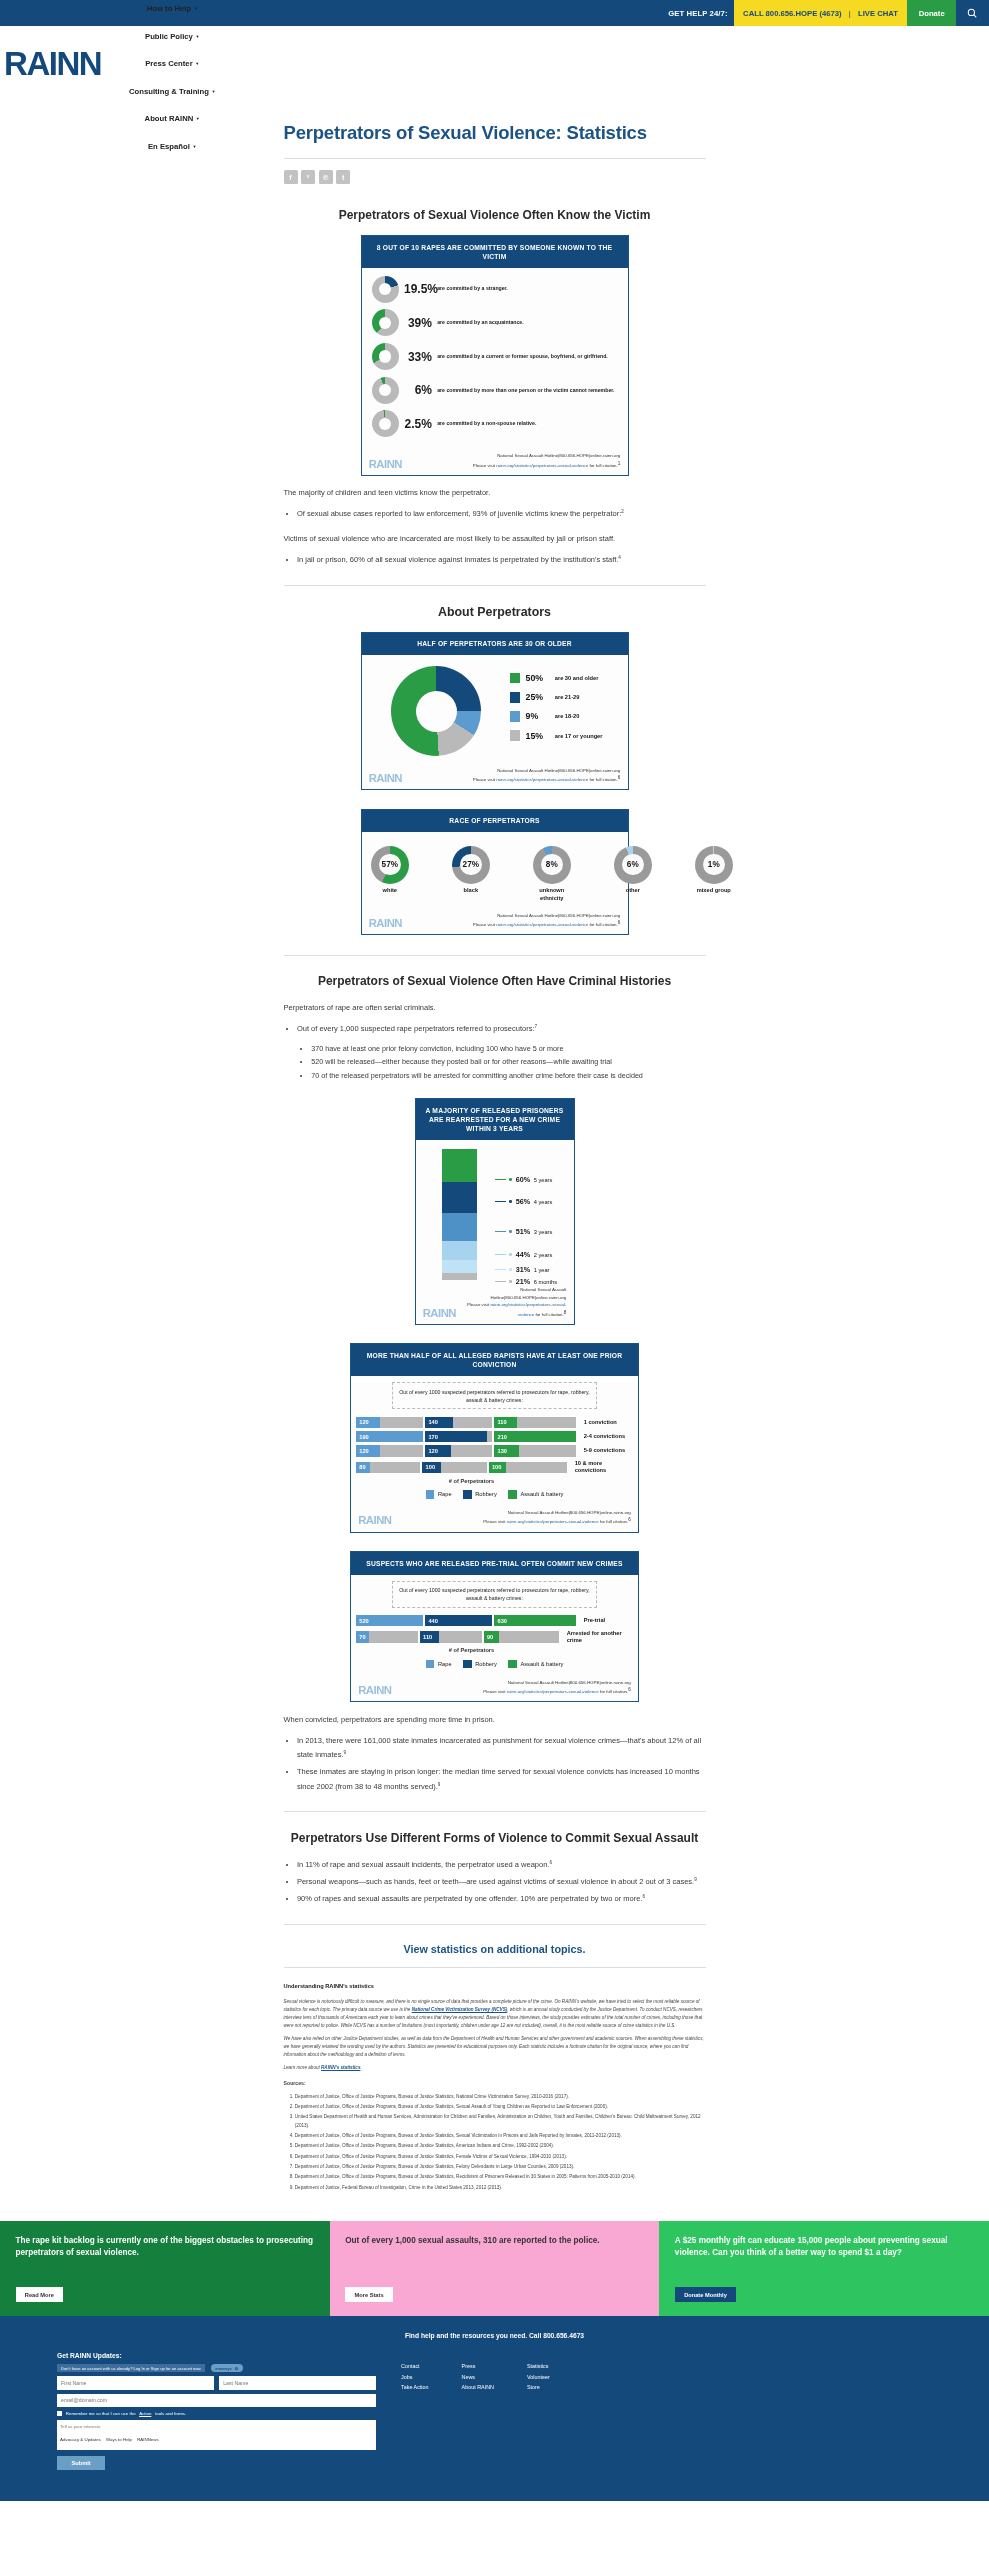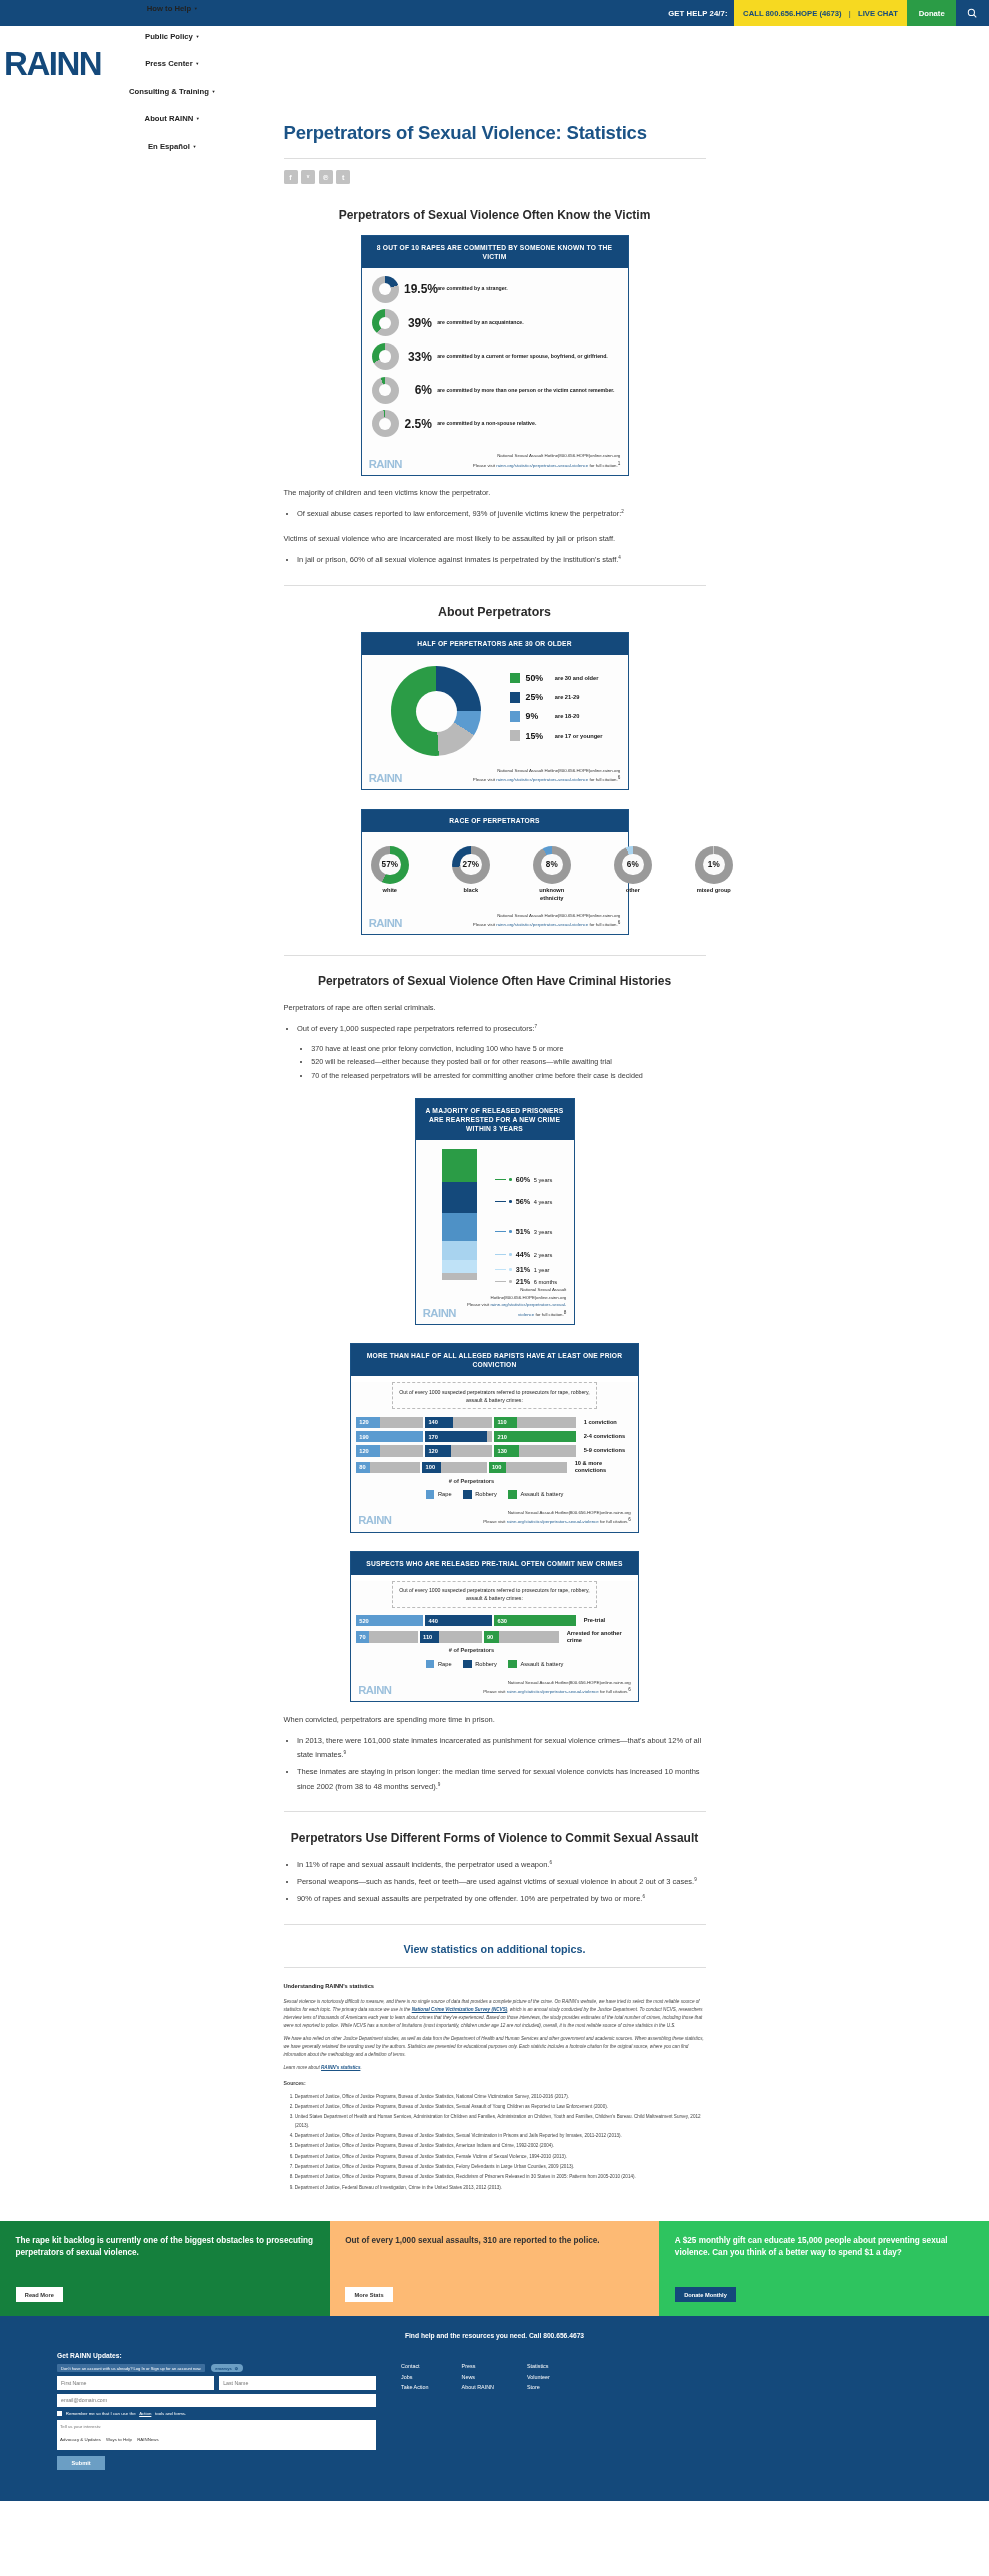--- a/index.html
+++ b/index.html
@@ -174,21 +174,21 @@
   .src-block h3 { font-size: 5.7px; margin-bottom: 5.2px; color: #222; }
   .src-block p { margin-bottom: 5.2px; font-style: italic; }
   .src-block a { color: #1b5386; font-weight: bold; }
   .src-block h4 { font-size: 5.2px; margin: 7.2px 0 4.1px; }
   .src-block ol { margin-left: 11.3px; }
   .src-block ol li { margin-bottom: 2.1px; line-height: 1.8; }
   
   .promo { display: flex; height: 95px; margin-top: 29px; }
   .promo-col { padding: 14.4px 15.5px; display: flex; flex-direction: column; justify-content: space-between; }
   .promo-1 { background: #15803d; color: #fff; width: 330px; }
-  .promo-2 { background: #fdba74; color: #333; width: 330px; gap: 32px; }
+  .promo-2 { background: #f9a8d4; color: #333; width: 330px; gap: 32px; }
   .promo-3 { background: #2ec45f; color: #fff; width: 330px; }
   .promo-title { font-size: 8.2px; font-weight: bold; line-height: 1.45; }
   .promo-btn {
     align-self: flex-start; background: #fff; color: #333;
     padding: 4.1px 9.3px; font-size: 5.7px; font-weight: bold; border: none; cursor: pointer;
   }
   .promo-3 .promo-btn { background: #14497b; color: #fff; }
   
   .footer { background: #14497b; color: #fff; padding: 15.5px 0 0; }
   .footer-help { text-align: center; font-size: 6.7px; font-weight: bold; padding-bottom: 13.4px; }

